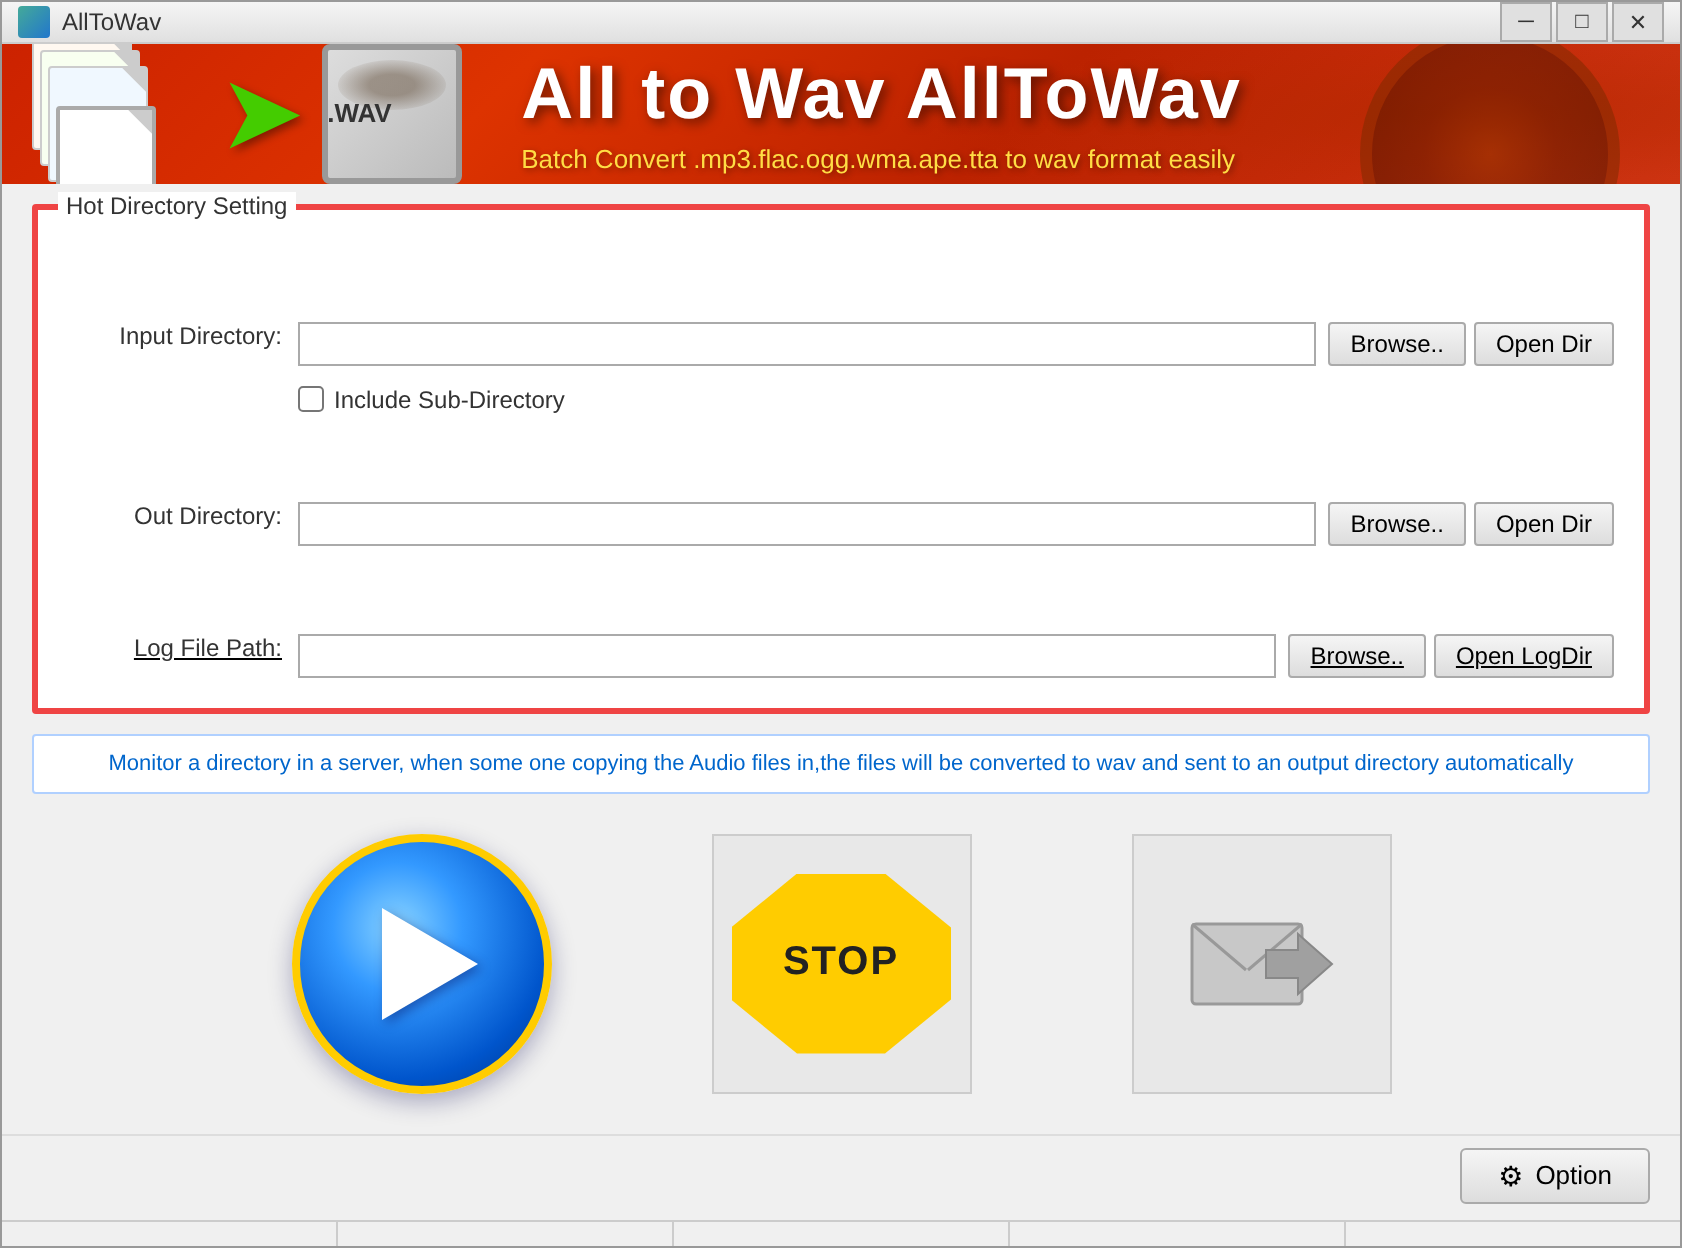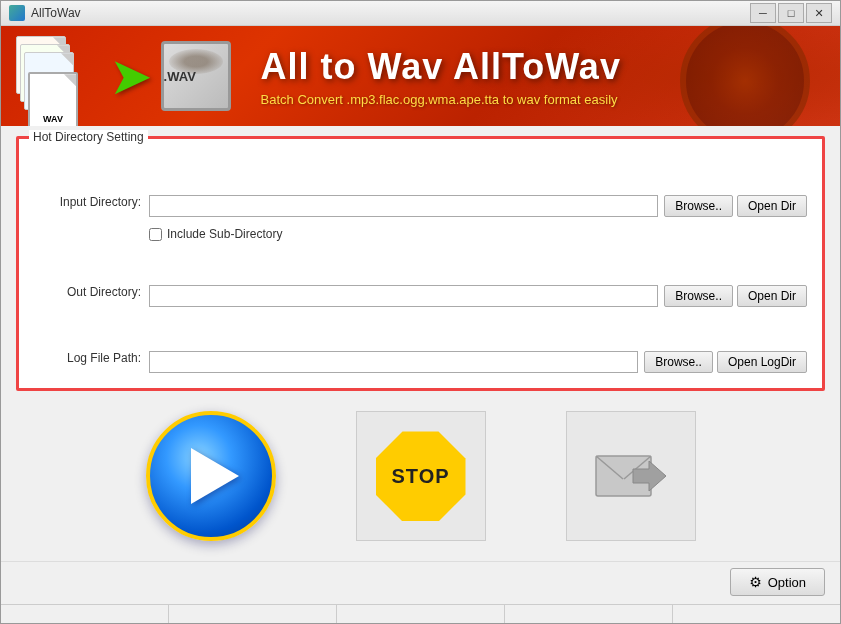--- a/index.html
+++ b/index.html
@@ -314,21 +314,21 @@
       width: 130px;
       height: 130px;
       background: #e8e8e8;
       border: 1px solid #ccc;
       display: flex;
       align-items: center;
       justify-content: center;
       cursor: pointer;
     }
     .stop-octagon {
-      width: 90px;
+      width: 110px;
       height: 90px;
       background: #ffcc00;
       clip-path: polygon(30% 0%, 70% 0%, 100% 30%, 100% 70%, 70% 100%, 30% 100%, 0% 70%, 0% 30%);
       display: flex;
       align-items: center;
       justify-content: center;
       font-size: 20px;
       font-weight: bold;
       color: #222;
       letter-spacing: 1px;
@@ -467,30 +467,33 @@
 
       <div class="form-row">
         <label class="form-label">Out Directory:</label>
         <input class="form-input" type="text" value="" style="">
         <div class="form-buttons">
           <button class="btn">Browse..</button>
           <button class="btn">Open Dir</button>
         </div>
       </div>
 
-      <div class="form-row" style="margin-bottom:0;">
+      <div class="form-row" style="margin-bottom:0;text-decoration:underline;">
         <label class="form-label">Log File Path:</label>
         <input class="form-input" type="text" value="" style="">
         <div class="form-buttons">
           <button class="btn">Browse..</button>
           <button class="btn">Open LogDir</button>
         </div>
       </div>
     </div>
 
+    <div class="info-bar">
+      <span>Monitor a directory in a server, when some one copying the Audio files in,the files will be converted to wav and sent to an output directory automatically</span>
+    </div>
 
     <div class="action-area">
 
       <div class="play-btn-wrap">
         <div class="play-circle">
           <div class="play-triangle"></div>
         </div>
       </div>
 
       <div class="stop-btn-wrap">

